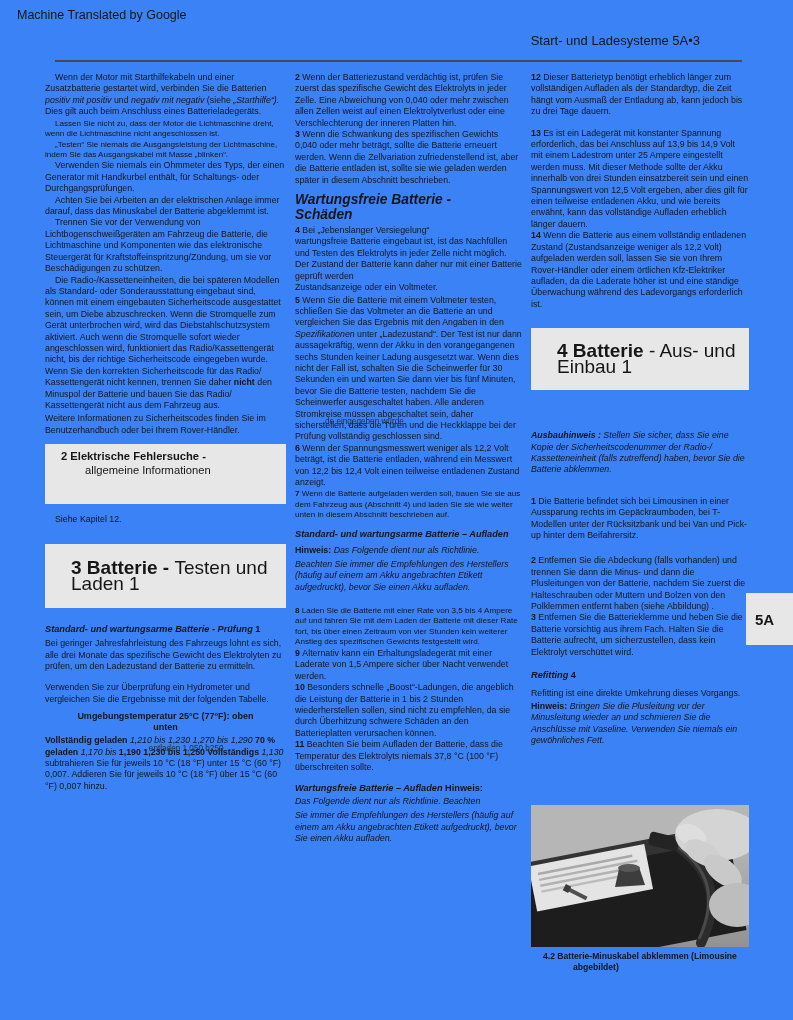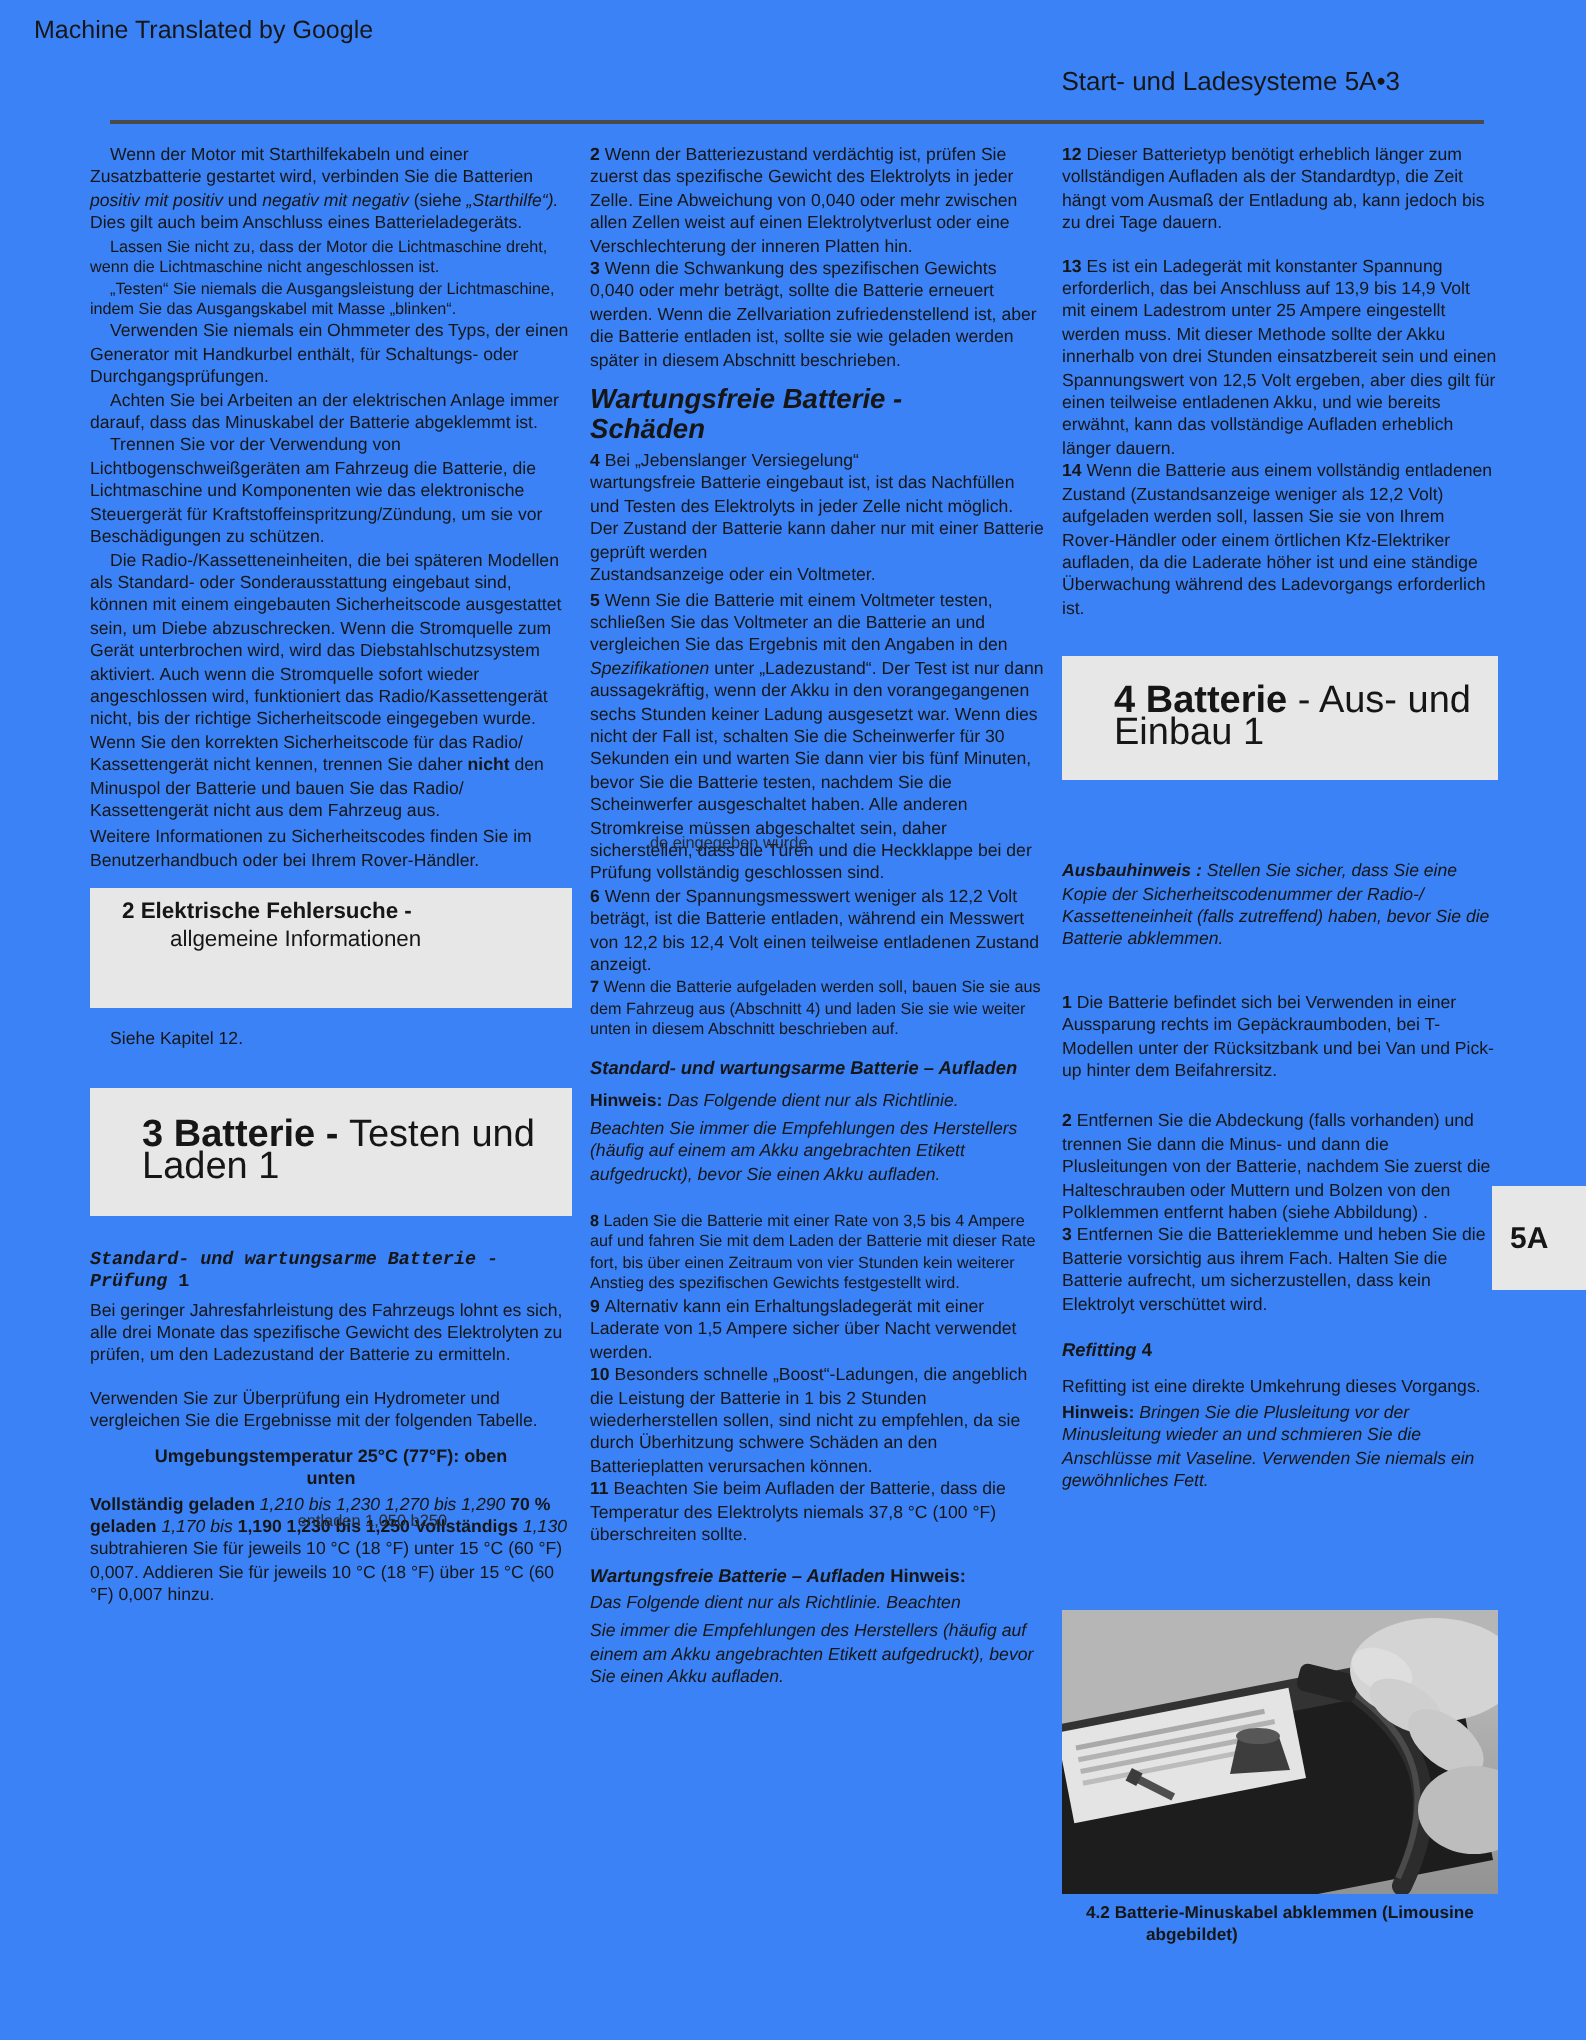--- a/index.html
+++ b/index.html
@@ -54,21 +54,21 @@
         <p class="para ind"><span>Die Radio-/Kassetteneinheiten, die bei späteren Modellen als Standard- oder Sonderausstattung eingebaut sind, können mit einem eingebauten Sicherheitscode ausgestattet sein, um Diebe abzuschrecken. Wenn die Stromquelle zum Gerät unterbrochen wird, wird das Diebstahlschutzsystem aktiviert. Auch wenn die Stromquelle sofort wieder angeschlossen wird, funktioniert das Radio/Kassettengerät nicht, bis der richtige Sicherheitscode eingegeben wurde. Wenn Sie den korrekten Sicherheitscode für das Radio/ Kassettengerät nicht kennen, trennen Sie daher </span><span class="b">nicht</span><span> den Minuspol der Batterie und bauen Sie das Radio/ Kassettengerät nicht aus dem Fahrzeug aus.</span></p>
         <p class="para" style="margin-top: 2px;"><span>Weitere Informationen zu Sicherheitscodes finden Sie im Benutzerhandbuch oder bei Ihrem Rover-Händler.</span></p>
         <div class="graybox" style="height: 60px; margin-top: 8px;">
           <div class="gl gl0 b">2 Elektrische Fehlersuche -</div>
           <div class="gl gl1 n">allgemeine Informationen</div>
         </div>
         <p class="para ind" style="margin-top: 10px;"><span>Siehe Kapitel 12.</span></p>
         <div class="graybox large" style="height: 64px; margin-top: 18px;">
           <p><span class="b">3 Batterie - </span><span>Testen und Laden 1</span></p>
         </div>
-        <p class="subhead" style="margin-top: 16px; font-family: Liberation Mono, monospace;"><span class="bi">Standard- und wartungsarme Batterie - Prüfung </span><span class="b">1</span></p>
+        <p class="subhead" style="margin-top: 16px;"><span class="bi">Standard- und wartungsarme Batterie - Prüfung </span><span class="b">1</span></p>
         <p class="para" style="margin-top: 3px;"><span>Bei geringer Jahresfahrleistung des Fahrzeugs lohnt es sich, alle drei Monate das spezifische Gewicht des Elektrolyten zu prüfen, um den Ladezustand der Batterie zu ermitteln.</span></p>
         <p class="para" style="margin-top: 10px;"><span>Verwenden Sie zur Überprüfung ein Hydrometer und vergleichen Sie die Ergebnisse mit der folgenden Tabelle.</span></p>
         <div class="center" style="margin-top: 6px;">
           <div>Umgebungstemperatur 25°C (77°F): oben</div>
           <div>unten</div>
         </div>
         <p class="para" style="margin-top: 2px;"><span class="b">Vollständig geladen </span><span class="i">1,210 bis 1,230 1,270 bis 1,290 </span><span class="b">70 % geladen </span><span class="i">1,170 bis </span><span class="ov"><span class="ov-b">1,190 1,230 bis 1,250 Vollständigs</span><span class="ov-a">entladen 1,050 b250</span></span><span class="i"> 1,130</span><span> subtrahieren Sie für jeweils 10 °C (18 °F) unter 15 °C (60 °F) 0,007. Addieren Sie für jeweils 10 °C (18 °F) über 15 °C (60 °F) 0,007 hinzu.</span></p>
       </div>
     <div class="col" style="width:227px">
         <p class="para"><span class="b">2 </span><span>Wenn der Batteriezustand verdächtig ist, prüfen Sie zuerst das spezifische Gewicht des Elektrolyts in jeder Zelle. Eine Abweichung von 0,040 oder mehr zwischen allen Zellen weist auf einen Elektrolytverlust oder eine Verschlechterung der inneren Platten hin.</span></p>
@@ -95,21 +95,21 @@
         <p class="para" style="margin-top: 3px;"><span class="i">Sie immer die Empfehlungen des Herstellers (häufig auf einem am Akku angebrachten Etikett aufgedruckt), bevor Sie einen Akku aufladen.</span></p>
       </div>
     <div class="col" style="width:218px">
         <p class="para"><span class="b">12 </span><span>Dieser Batterietyp benötigt erheblich länger zum vollständigen Aufladen als der Standardtyp, die Zeit hängt vom Ausmaß der Entladung ab, kann jedoch bis zu drei Tage dauern.</span></p>
         <p class="para" style="margin-top: 10px;"><span class="b">13 </span><span>Es ist ein Ladegerät mit konstanter Spannung erforderlich, das bei Anschluss auf 13,9 bis 14,9 Volt mit einem Ladestrom unter 25 Ampere eingestellt werden muss. Mit dieser Methode sollte der Akku innerhalb von drei Stunden einsatzbereit sein und einen Spannungswert von 12,5 Volt ergeben, aber dies gilt für einen teilweise entladenen Akku, und wie bereits erwähnt, kann das vollständige Aufladen erheblich länger dauern.</span></p>
         <p class="para"><span class="b">14 </span><span>Wenn die Batterie aus einem vollständig entladenen Zustand (Zustandsanzeige weniger als 12,2 Volt) aufgeladen werden soll, lassen Sie sie von Ihrem Rover-Händler oder einem örtlichen Kfz-Elektriker aufladen, da die Laderate höher ist und eine ständige Überwachung während des Ladevorgangs erforderlich ist.</span></p>
         <div class="graybox large" style="height: 62px; margin-top: 18px;">
           <p><span class="b">4 Batterie</span><span> - Aus- und Einbau 1</span></p>
         </div>
         <p class="para" style="margin-top: 40px;"><span class="bi">Ausbauhinweis :</span><span class="i"> Stellen Sie sicher, dass Sie eine Kopie der Sicherheitscodenummer der Radio-/ Kassetteneinheit (falls zutreffend) haben, bevor Sie die Batterie abklemmen.</span></p>
-        <p class="para" style="margin-top: 20px;"><span class="b">1 </span><span>Die Batterie befindet sich bei Verwenden in einer Aussparung rechts im Gepäckraumboden, bei T-Modellen unter der Rücksitzbank und bei Van und Pick-up hinter dem Beifahrersitz.</span></p>
+        <p class="para" style="margin-top: 20px;"><span class="b">1 </span><span>Die Batterie befindet sich bei Limousinen in einer Aussparung rechts im Gepäckraumboden, bei T-Modellen unter der Rücksitzbank und bei Van und Pick-up hinter dem Beifahrersitz.</span></p>
         <p class="para" style="margin-top: 14px;"><span class="b">2 </span><span>Entfernen Sie die Abdeckung (falls vorhanden) und trennen Sie dann die Minus- und dann die Plusleitungen von der Batterie, nachdem Sie zuerst die Halteschrauben oder Muttern und Bolzen von den Polklemmen entfernt haben (siehe Abbildung) .</span></p>
         <p class="para"><span class="b">3 </span><span>Entfernen Sie die Batterieklemme und heben Sie die Batterie vorsichtig aus ihrem Fach. Halten Sie die Batterie aufrecht, um sicherzustellen, dass kein Elektrolyt verschüttet wird.</span></p>
         <p class="subhead" style="margin-top: 12px;"><span class="bi">Refitting </span><span class="b">4</span></p>
         <p class="para" style="margin-top: 6px;"><span>Refitting ist eine direkte Umkehrung dieses Vorgangs.</span></p>
         <p class="para" style="margin-top: 2px;"><span class="b">Hinweis: </span><span class="i">Bringen Sie die Plusleitung vor der Minusleitung wieder an und schmieren Sie die Anschlüsse mit Vaseline. Verwenden Sie niemals ein gewöhnliches Fett.</span></p>
         <div class="photo" style="margin-top: 58px;">
     <svg width="218" height="142" viewBox="0 0 218 142" aria-hidden="true">
       <defs>
         <linearGradient id="bgG" x1="0" y1="0" x2="0" y2="1">
           <stop offset="0" stop-color="#c3c3c3"></stop>

